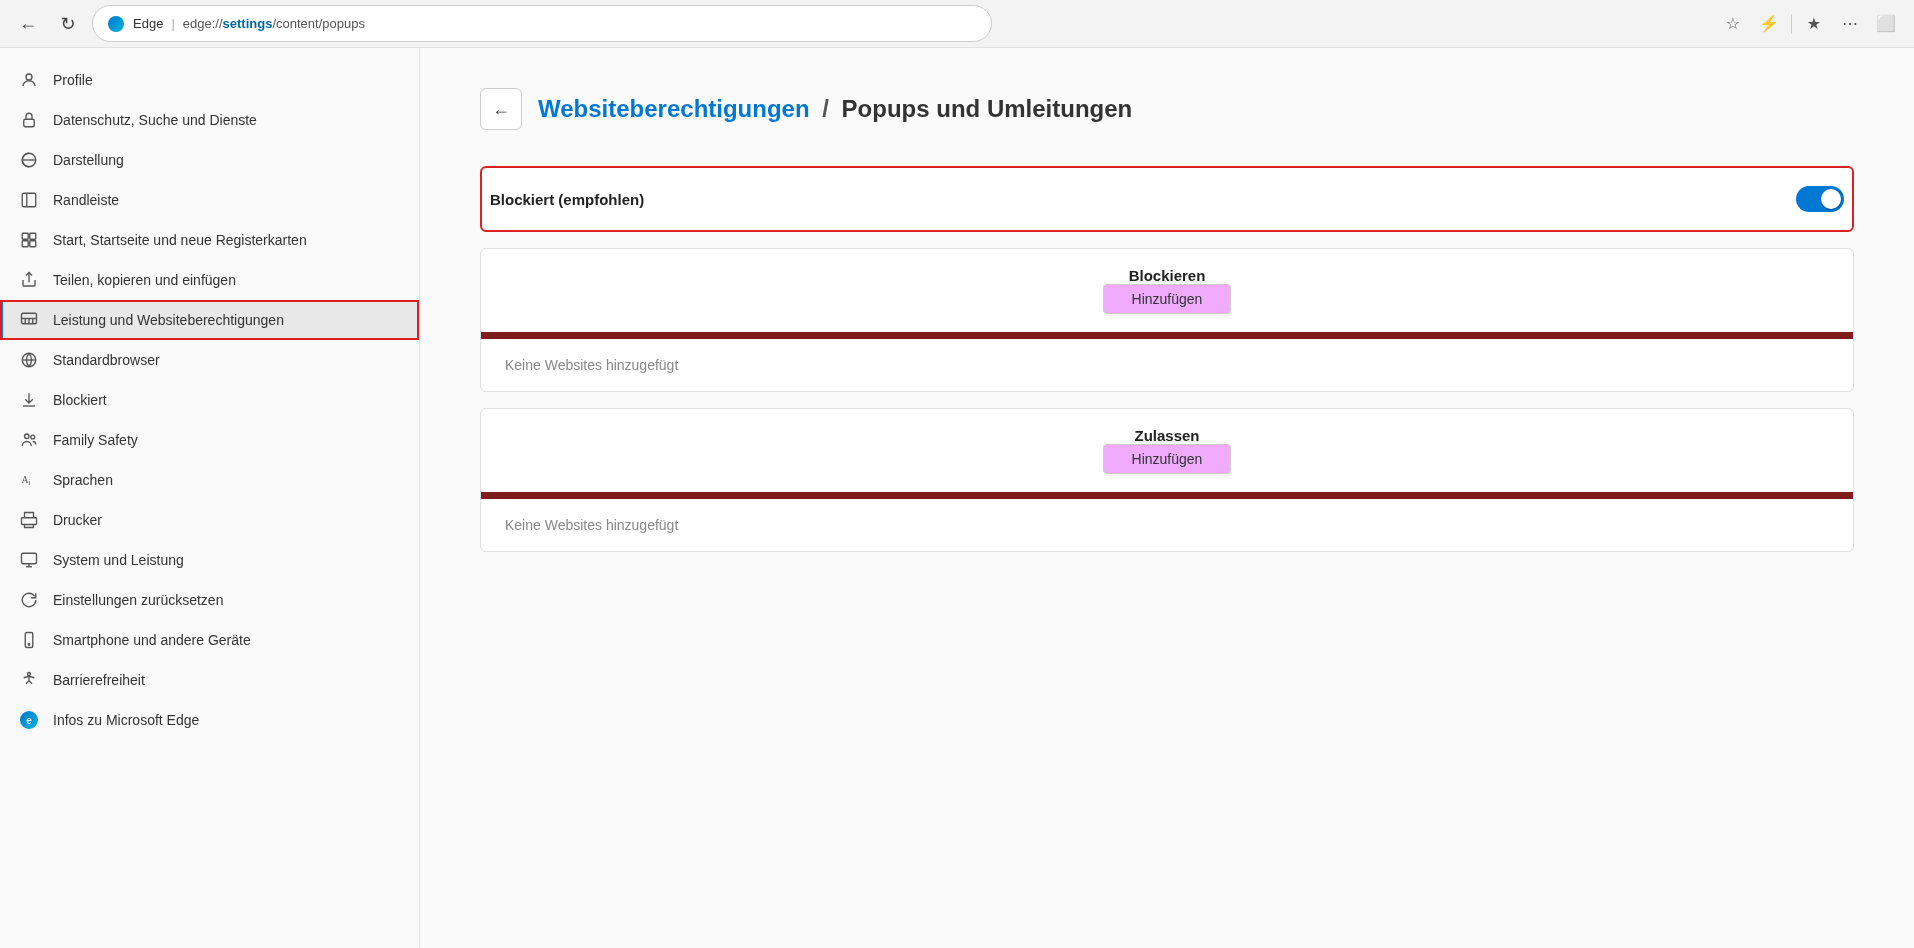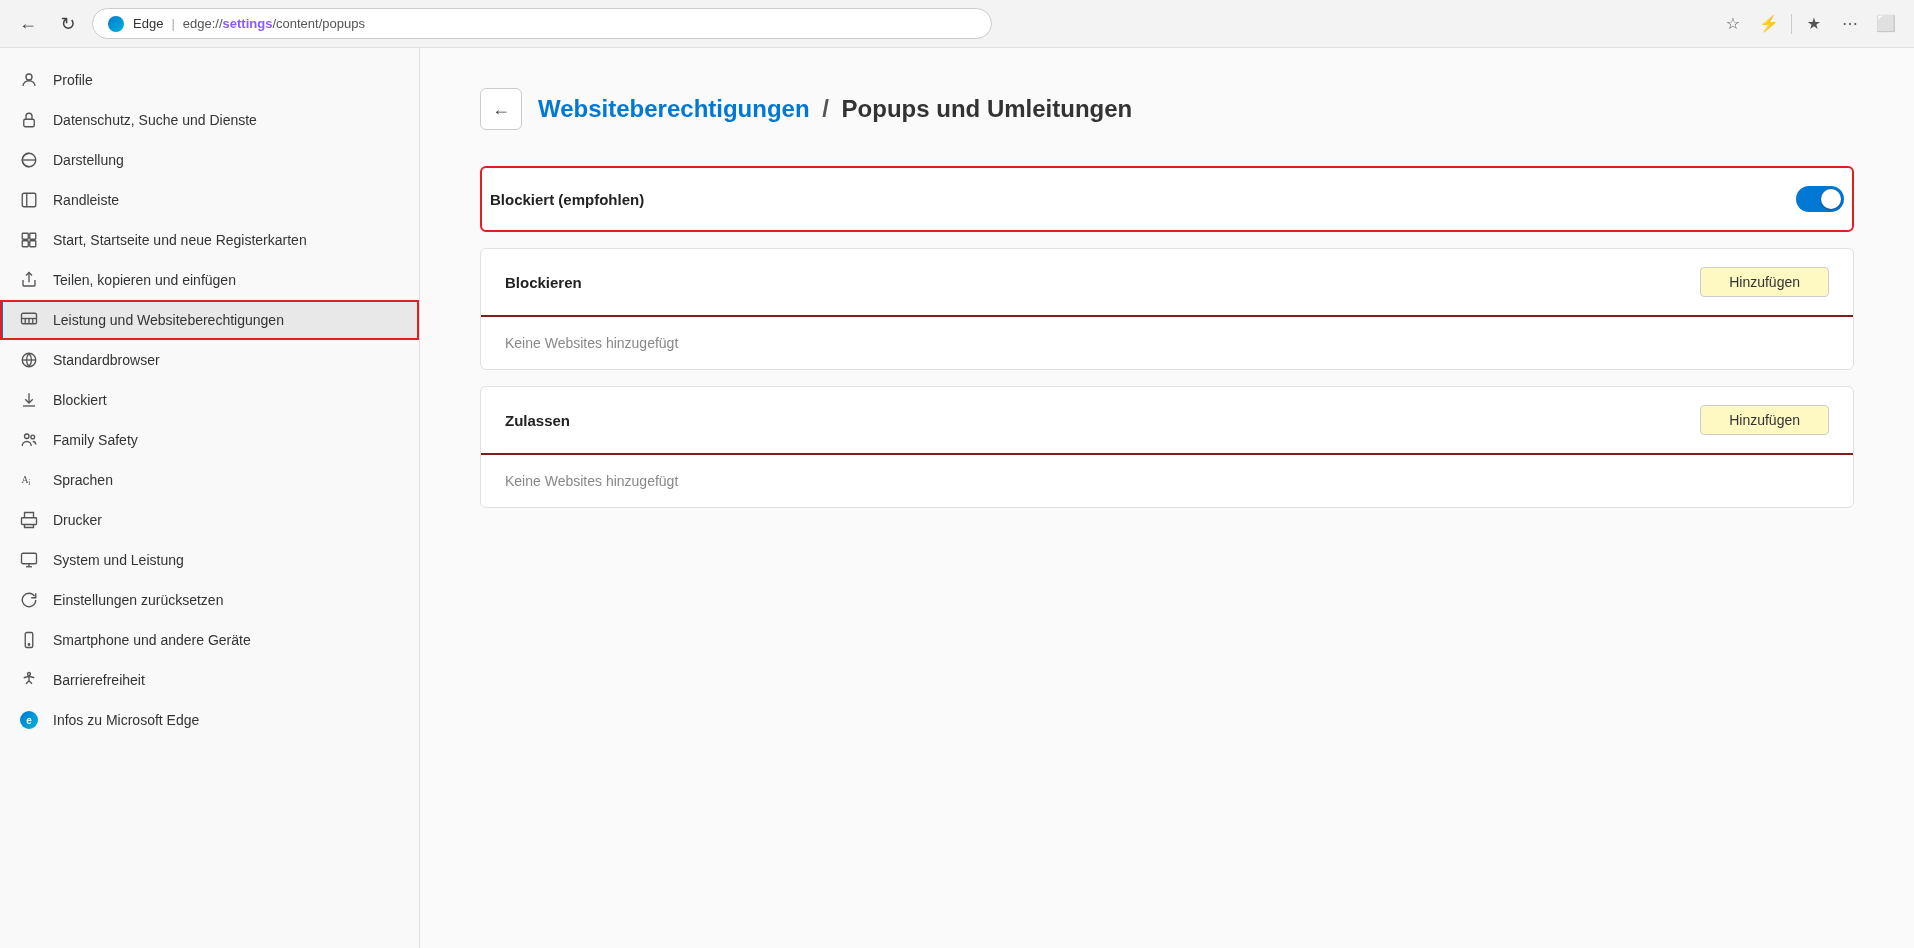--- a/index.html
+++ b/index.html
@@ -27,21 +27,21 @@
     }
     .address-bar-wrapper {
       display: flex;
       align-items: center;
       flex: 1;
       max-width: 900px;
       background: #fff;
       border: 1px solid #ccc;
       border-radius: 20px;
       padding: 4px 14px;
-      height: 31px;
+      height: 37px;
       gap: 8px;
     }
     .edge-logo {
       width: 18px; height: 18px;
       display: flex; align-items: center; justify-content: center;
     }
     .edge-logo-circle {
       width: 16px; height: 16px;
       border-radius: 50%;
       background: linear-gradient(135deg, #0078d4, #00b4d8);
@@ -56,21 +56,21 @@
     .address-separator {
       color: #aaa;
       font-size: 13px;
     }
     .address-url {
       font-size: 13px;
       color: #555;
     }
     .address-url strong {
       font-weight: 600;
-      color: #8b5cf6;
+      color: #0369a1;
       margin-top: 28px;
     }
     .titlebar-actions {
       display: flex;
       align-items: center;
       gap: 4px;
       margin-left: auto;
     }
     .titlebar-icon-btn {
       width: 32px; height: 32px;
@@ -216,31 +216,32 @@
       border: 1px solid #e0e0e0;
       border-radius: 6px;
       margin-bottom: 16px;
       overflow: hidden;
     }
     .list-section-header {
       display: flex;
       align-items: center;
       justify-content: space-between;
       padding: 18px 24px;
-      border-bottom: 2px solid #7f1d1d;
+      border-bottom: 7px solid #7f1d1d;
+      flex-direction: column;
     }
     .list-section-title {
       font-size: 15px;
       font-weight: 600;
       color: #222;
     }
     .hinzufuegen-btn {
       padding: 6px 28px;
       border: 1px solid #ccc;
-      background: #fef9c3;
+      background: #f0abfc;
       border-radius: 4px;
       font-size: 14px;
       cursor: pointer;
       color: #333;
     }
     .list-empty {
       padding: 18px 24px;
       font-size: 14px;
       color: #888;
     }

